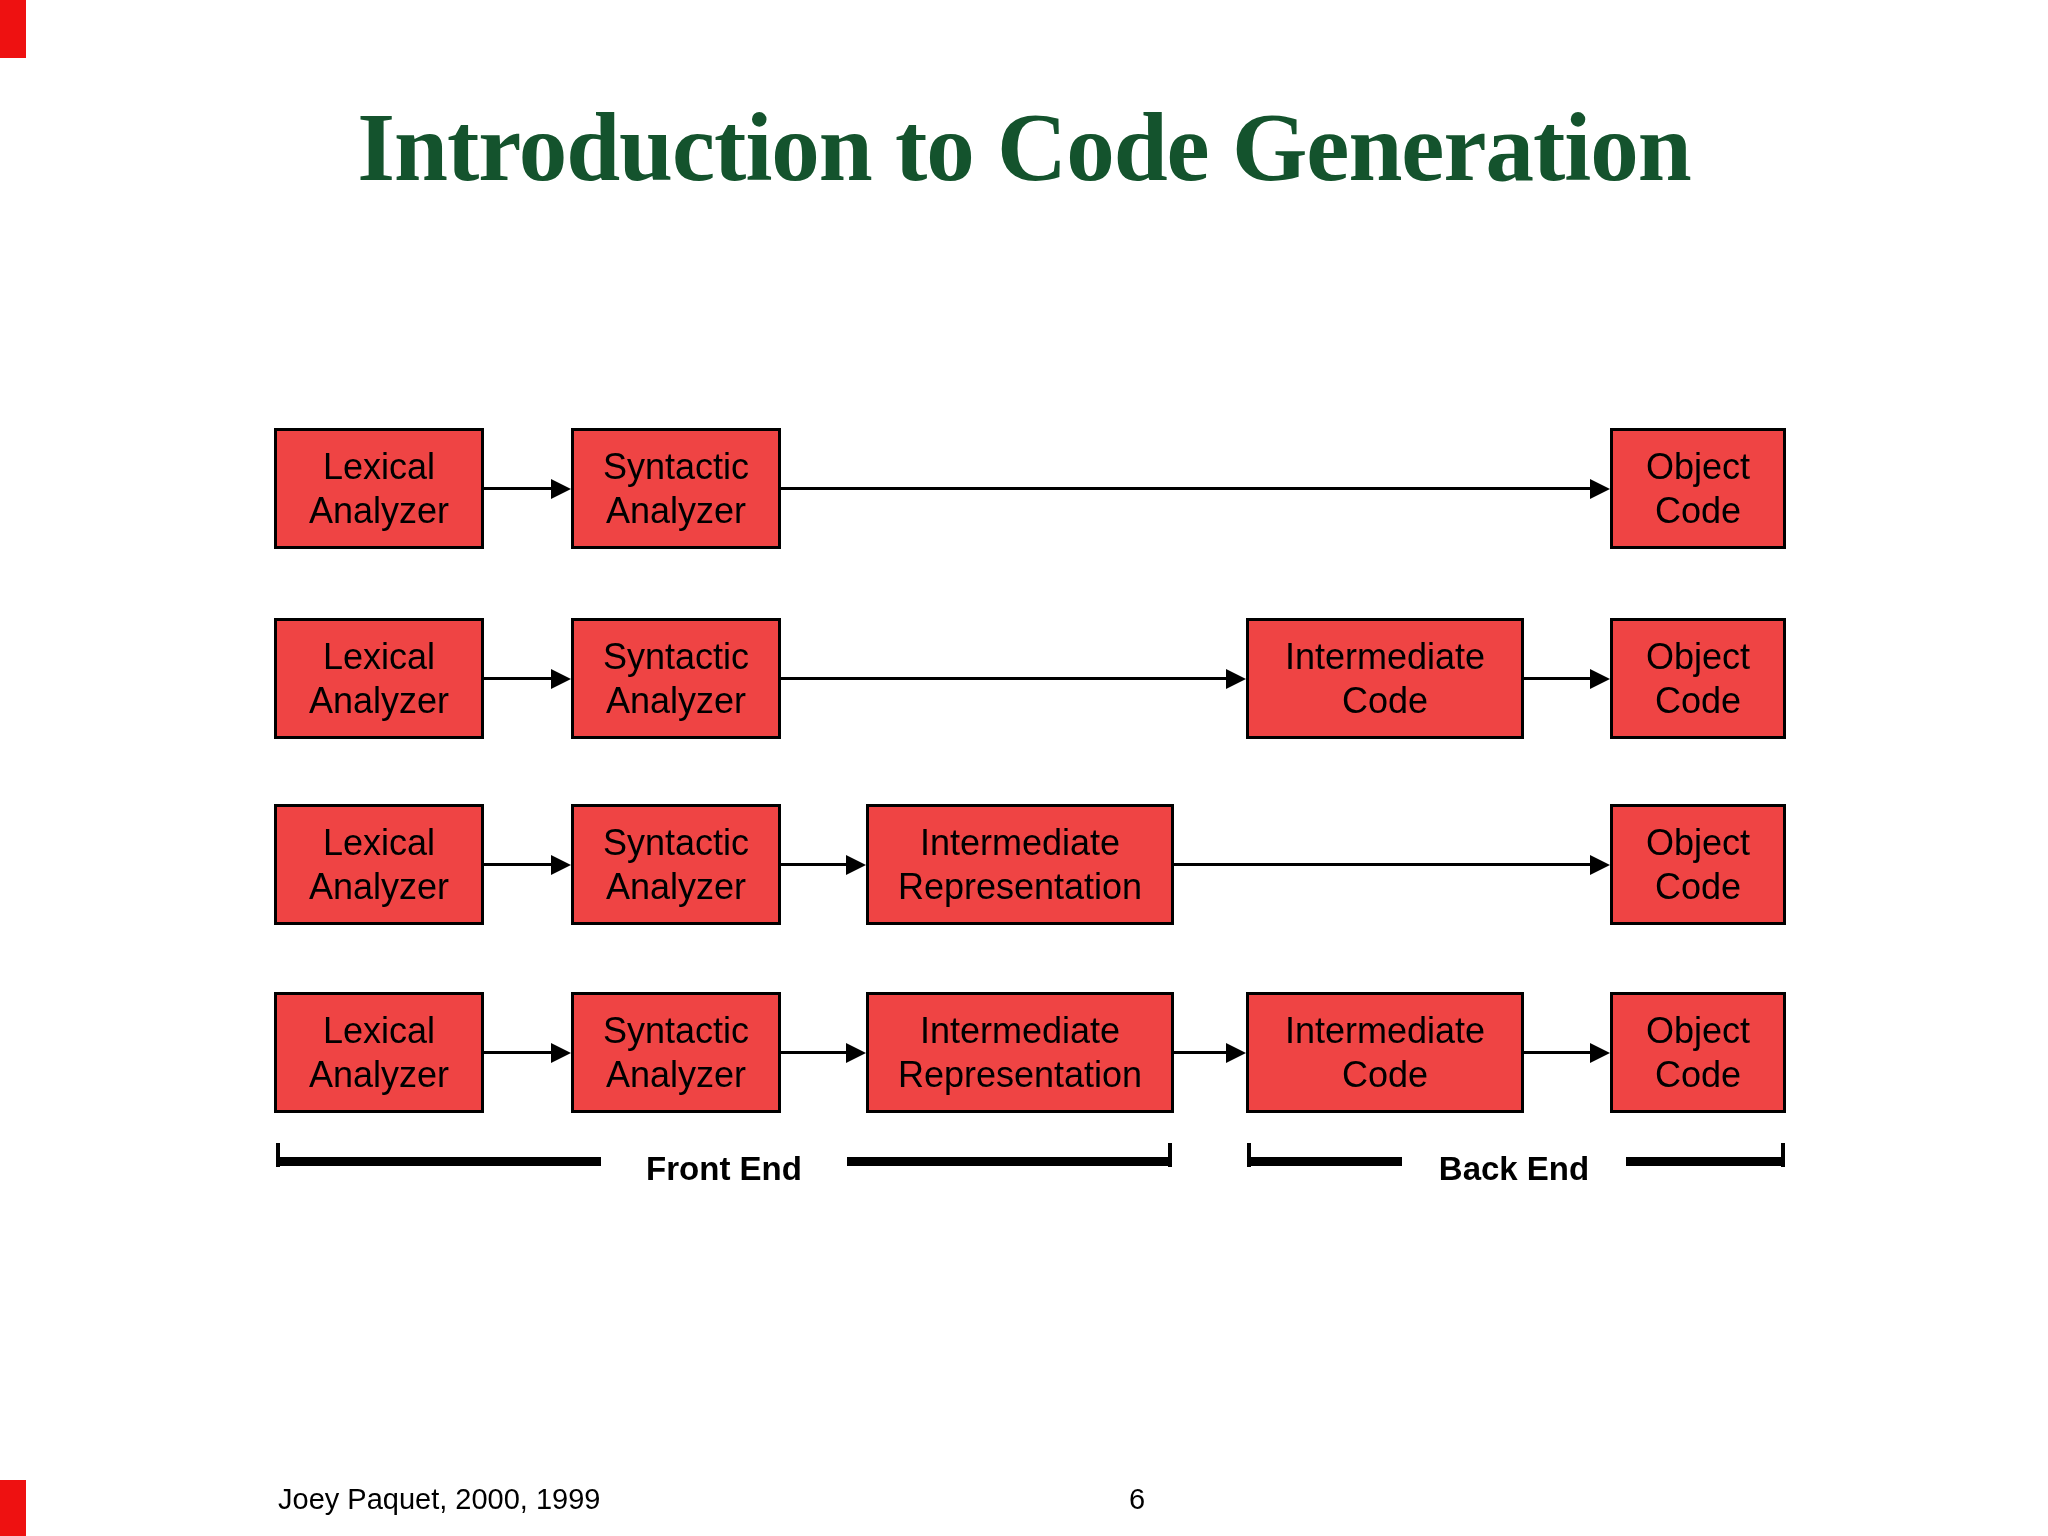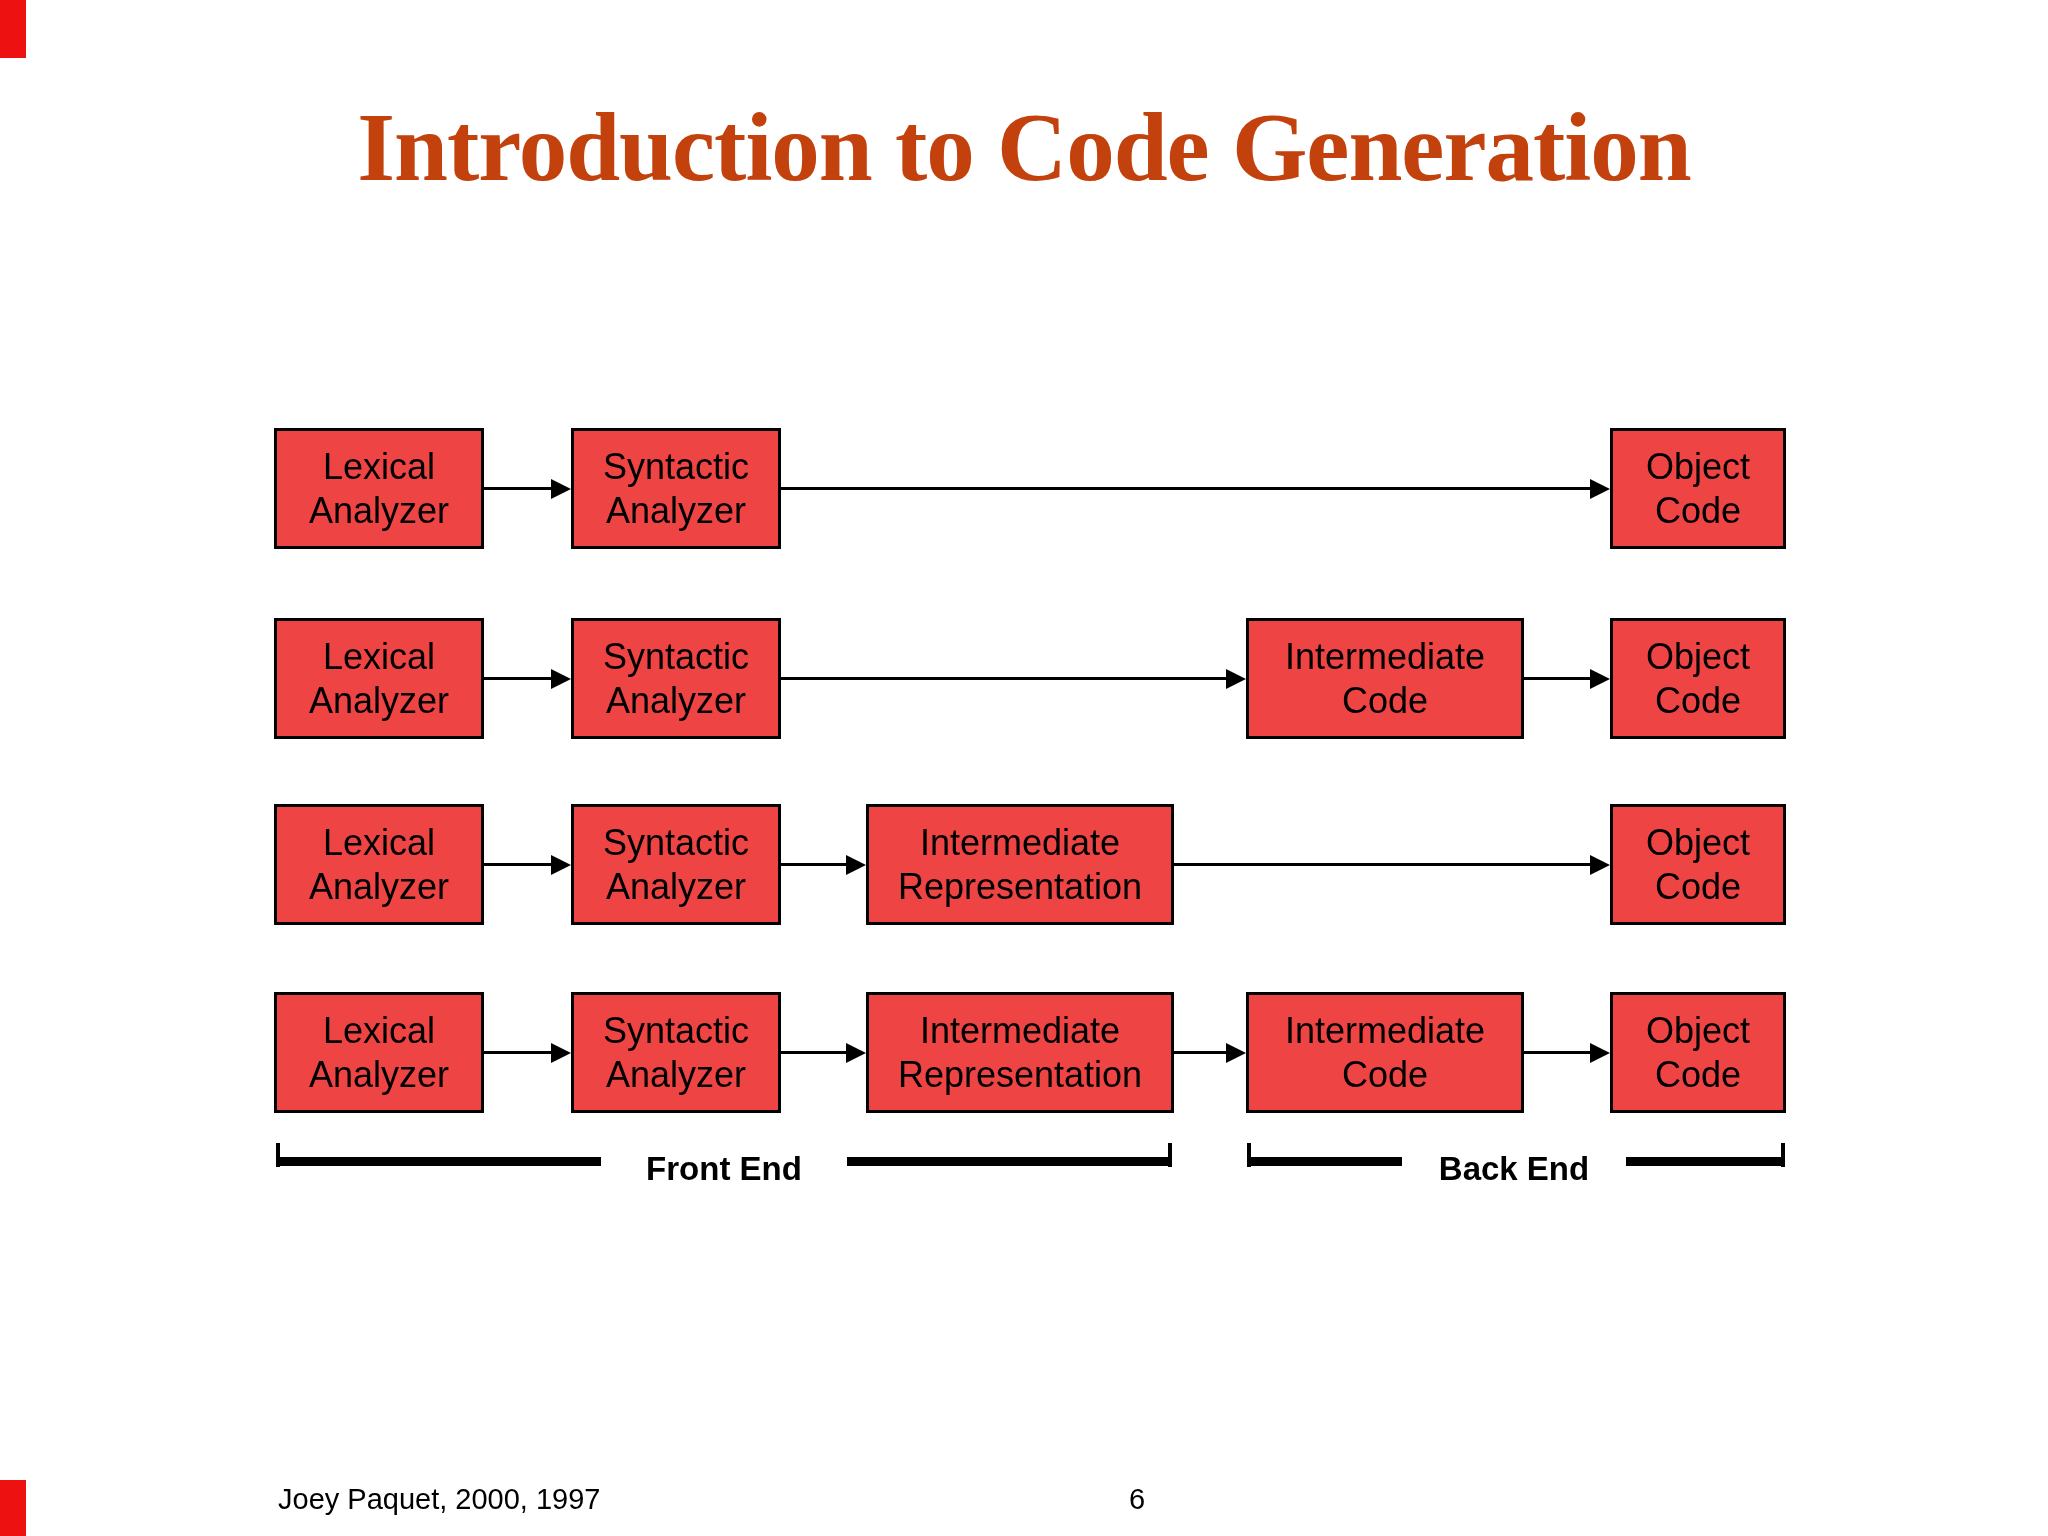--- a/index.html
+++ b/index.html
@@ -75,21 +75,21 @@
   #edge-mark-top{top:0;height:58px;}
   #edge-mark-bottom{top:1480px;height:56px;}
 </style>
 </head>
 <body>
 
 <div id="canvas">
   <div id="edge-mark-top" class="edge-mark" style="background: rgb(238, 17, 17);"></div>
   <div id="edge-mark-bottom" class="edge-mark" style="background: rgb(238, 17, 17);"></div>
 
-  <h1 id="slide-title" style="color: #c2410c;">Introduction to Code Generation</h1>
+  <h1 id="slide-title" style="color: #14532d;">Introduction to Code Generation</h1>
 
   <div id="diagram">
       <div class="node" style="left: 274px; top: 428px; width: 210px; height: 121px;">Lexical
 Analyzer</div>
       <div class="node" style="left: 571px; top: 428px; width: 210px; height: 121px;">Syntactic
 Analyzer</div>
       <div class="node" style="left: 1610px; top: 428px; width: 176px; height: 121px;">Object
 Code</div>
       <div class="shaft" style="left: 484px; top: 487px; width: 71px;"></div>
       <div class="head" style="left: 551px; top: 478.5px;"></div>
@@ -152,15 +152,15 @@
   </div>
 
   <div class="bracket" id="bracket-back">
     <div class="tick left"></div>
     <div class="bar left"></div>
     <div class="bracket-label">Back End</div>
     <div class="bar right"></div>
     <div class="tick right"></div>
   </div>
 
-  <div id="footer-author">Joey Paquet, 2000, 1997</div>
+  <div id="footer-author">Joey Paquet, 2000, 1999</div>
   <div id="footer-page">6</div>
 </div>
 
 </body></html>

